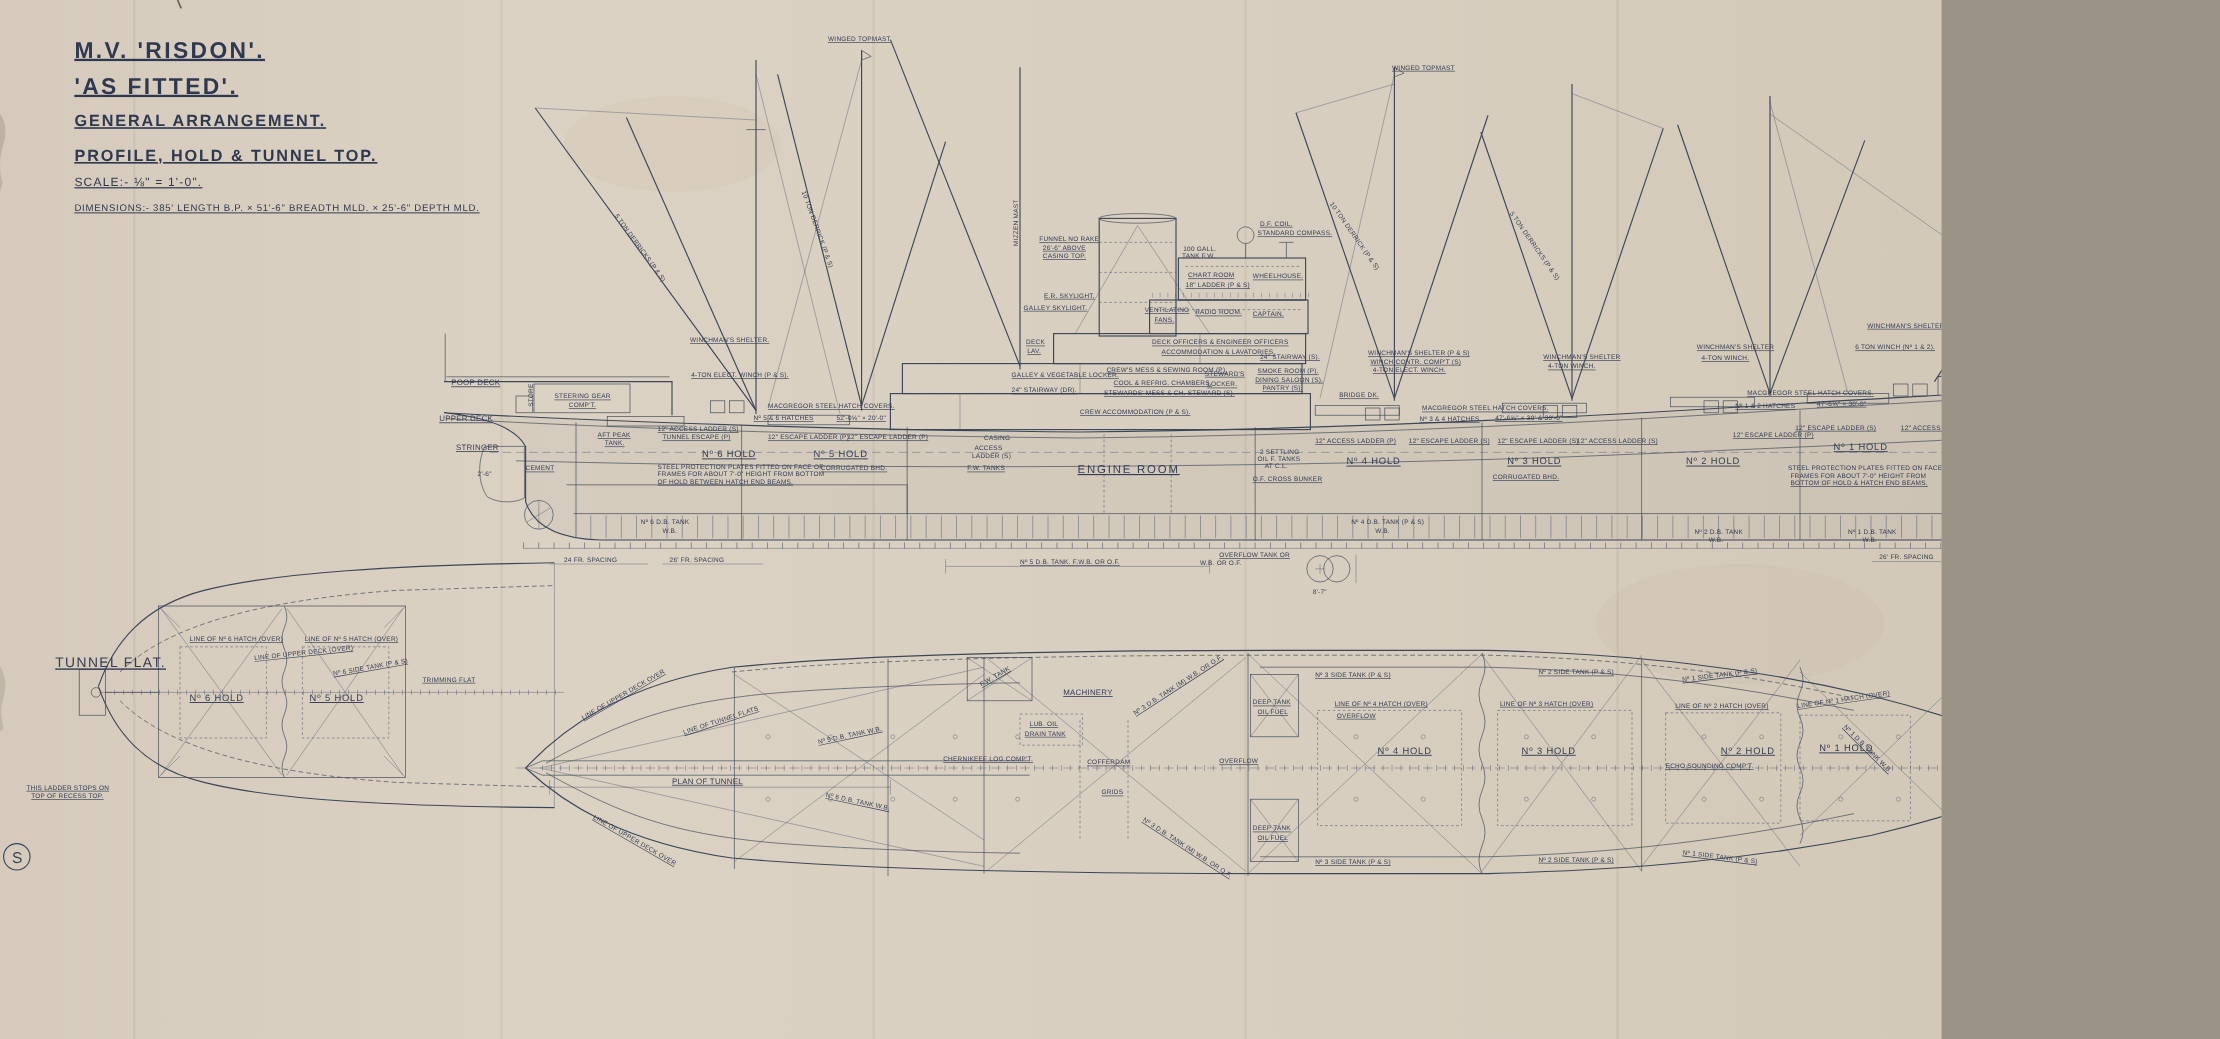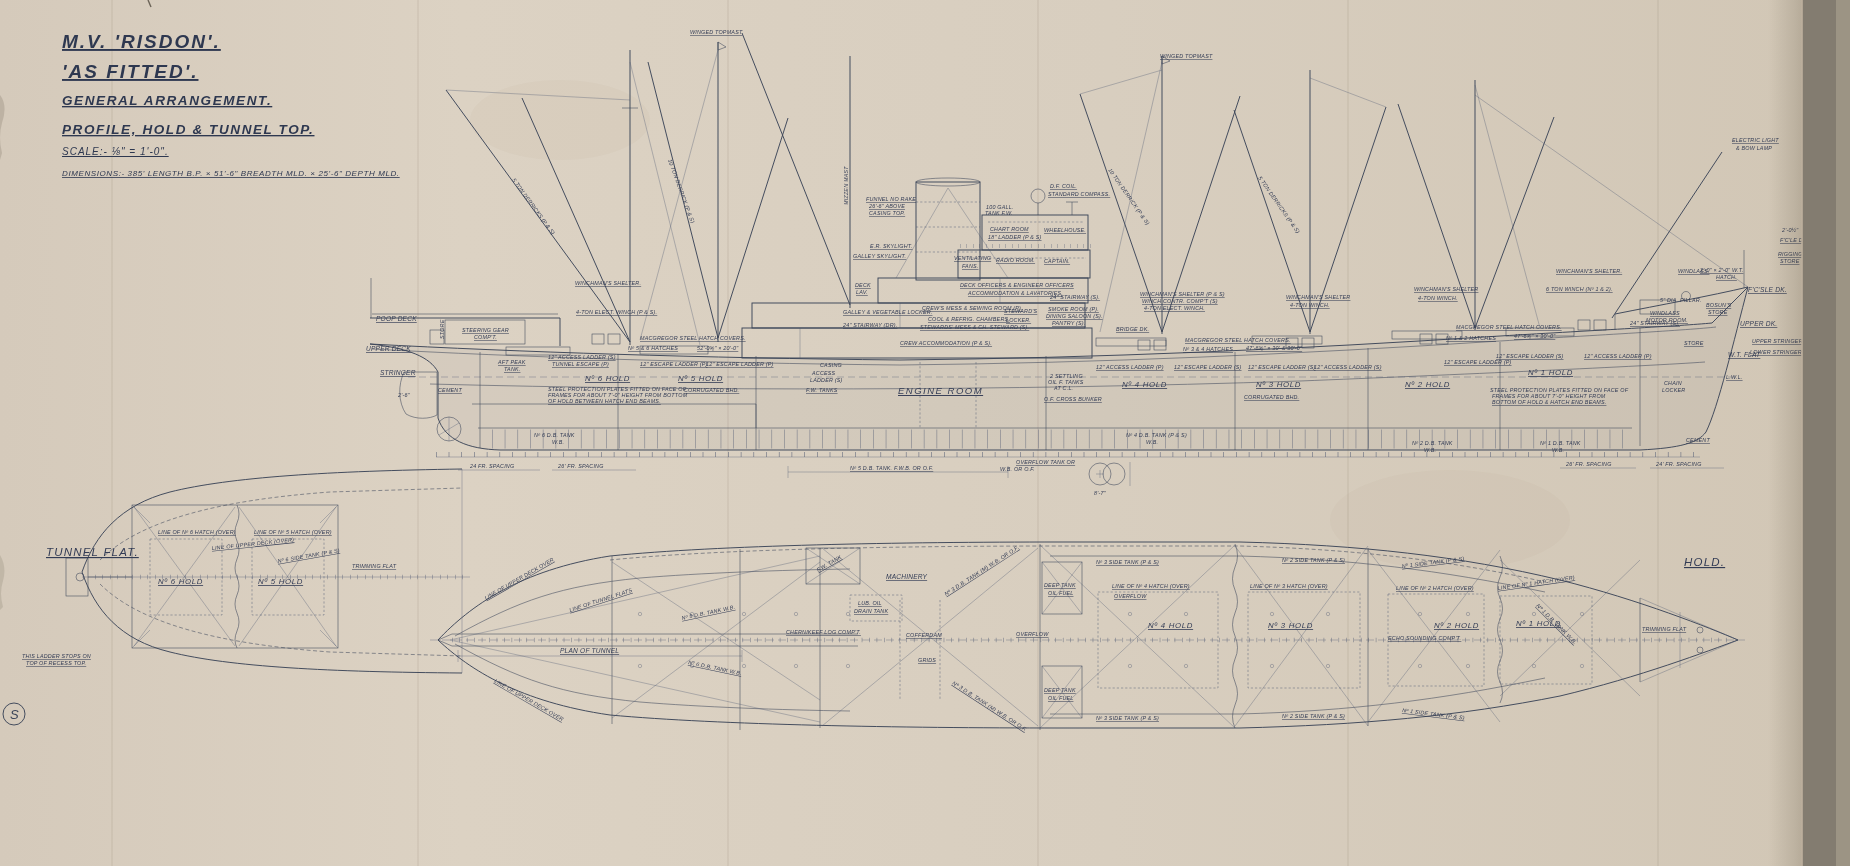--- a/index.html
+++ b/index.html
@@ -1,16 +1,16 @@
 <!DOCTYPE html>
 <html><head>
 <meta charset="utf-8">
 <style>
   html,body{margin:0;padding:0;background:#9a9386;}
-  #sheet{position:relative;width:1850px;height:866px;overflow:hidden;font-family:"Liberation Sans",sans-serif;font-style:italic;}
+  #sheet{position:relative;width:1618px;height:866px;overflow:hidden;font-family:"Liberation Sans",sans-serif;}
   svg text{fill:#333c55;font-family:"Liberation Sans",sans-serif;letter-spacing:.2px;}
   .t5{font-size:5.4px;}
   .t6{font-size:6.6px;}
   .t7{font-size:7.8px;letter-spacing:.7px;}
   .t9{font-size:9.5px;letter-spacing:1.5px;}
   .t11{font-size:11.5px;letter-spacing:1.2px;}
   .tb1{font-size:19px;letter-spacing:2px;font-weight:700;fill:#2e3850;}
   .tb2{font-size:13.5px;letter-spacing:1.6px;font-weight:600;fill:#2e3850;}
   .tb3{font-size:10px;letter-spacing:1px;fill:#2e3850;}
   .tb4{font-size:8px;letter-spacing:.6px;fill:#2e3850;}

